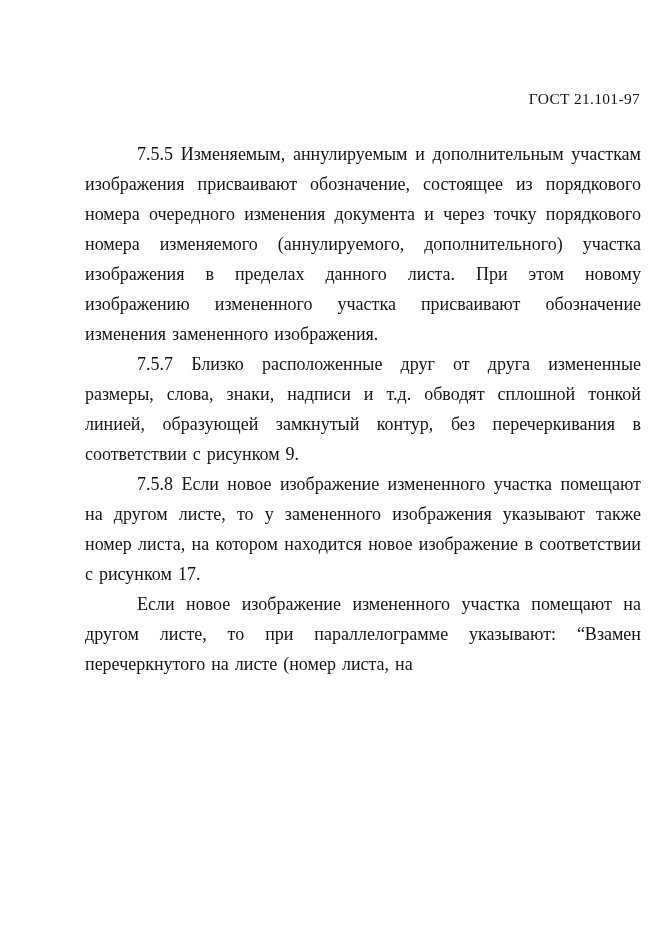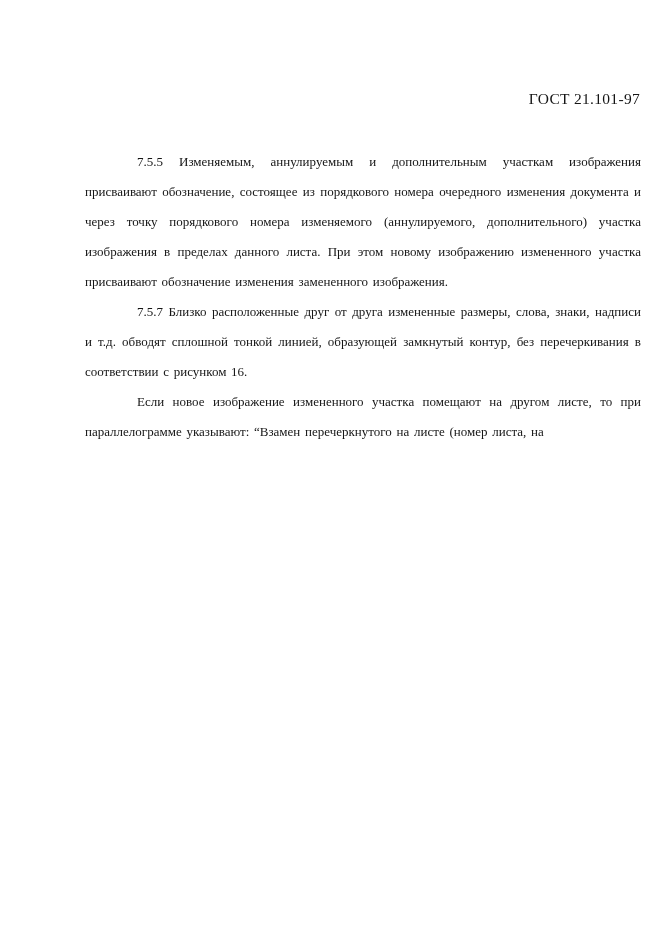--- a/index.html
+++ b/index.html
@@ -21,24 +21,24 @@
     top: 90px;
     left: 85px;
     width: 555px;
     text-align: right;
     font-size: 15.5px;
     letter-spacing: 0.3px;
     white-space: nowrap;
   }
   .doc-body {
     position: absolute;
-    top: 147px;
+    top: 139px;
     left: 85px;
     width: 556px;
-    font-size: 13px;
+    font-size: 18px;
     line-height: 30px;
   }
   .doc-body p {
     margin: 0;
     text-indent: 52px;
     text-align: justify;
     word-spacing: 1.5px;
   }
   .page-number {
     position: absolute;
@@ -50,18 +50,19 @@
   }
 </style>
 </head>
 <body>
 
 <div class="page">
   <div class="doc-header">ГОСТ 21.101-97</div>
 
   <div class="doc-body">
       <p>7.5.5  Изменяемым, аннулируемым и дополнительным участкам изображения присваивают обозначение, состоящее из порядкового номера очередного изменения документа и через точку порядкового номера изменяемого (аннулируемого, дополнительного) участка изображения в пределах данного листа. При этом новому изображению измененного участка присваивают обозначение изменения замененного изображения.</p>
-      <p>7.5.7  Близко расположенные друг от друга измененные размеры, слова, знаки, надписи и т.д. обводят сплошной тонкой линией, образующей замкнутый контур, без перечеркивания в соответствии с рисунком 16.</p>
+      <p>7.5.7  Близко расположенные друг от друга измененные размеры, слова, знаки, надписи и т.д. обводят сплошной тонкой линией, образующей замкнутый контур, без перечеркивания в соответствии с рисунком 9.</p>
+      <p>7.5.8  Если новое изображение измененного участка помещают на другом листе, то у замененного изображения указывают также номер листа, на котором находится новое изображение в соответствии с рисунком 17.</p>
       <p>Если новое изображение измененного участка помещают на другом листе, то при параллелограмме указывают: “Взамен перечеркнутого на листе (номер листа, на</p>
     </div>
 
   <div class="page-number">37</div>
 </div>
 
 </body></html>

